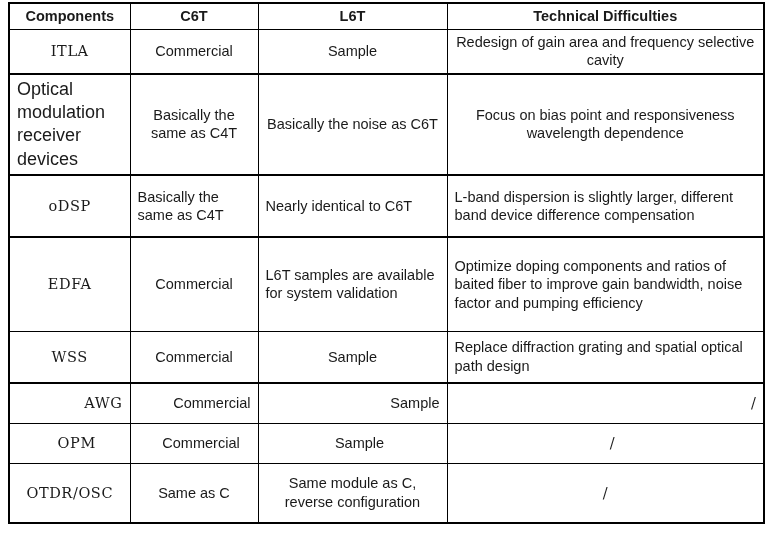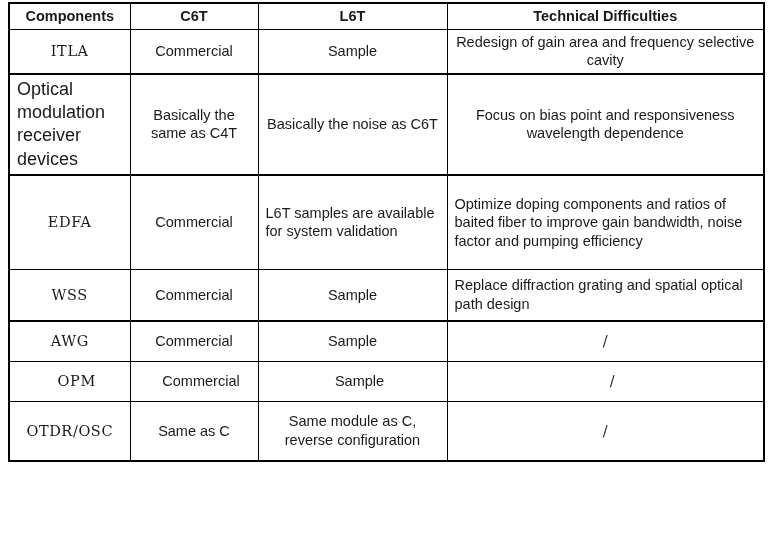--- a/index.html
+++ b/index.html
@@ -88,21 +88,21 @@
   }
   tr.thick-bot > td { border-bottom: 2px solid #000000; }
 
   
   tr.r-itla  > td { height: 31px; }
   tr.r-omrd  > td { height: 58px; }
   tr.r-odsp  > td { height: 62px; }
   tr.r-edfa  > td { height: 94px; }
   tr.r-dra   > td { height: 52px; }
   tr.r-wss   > td { height: 52px; }
-  tr.r-awg   > td { height: 40px; }
+  tr.r-awg   > td { height: 40px; text-align: right; }
   tr.r-opm   > td { height: 40px; padding-left: 21px; }
   tr.r-otdr  > td { height: 60px; }
 </style>
 </head>
 <body>
 
 <div class="table-wrap">
   <table class="comp-table">
     <colgroup>
       <col class="c-comp">
@@ -127,20 +127,26 @@
         <td class="ctr">Redesign of gain area and frequency selective cavity</td>
       </tr>
 
       <tr class="r-omrd thick-bot">
         <td class="comp-name sans-name">Optical modulation receiver devices</td>
         <td class="ctr">Basically the same as C4T</td>
         <td class="ctr">Basically the noise as C6T</td>
         <td class="ctr">Focus on bias point and responsiveness wavelength dependence</td>
       </tr>
 
+      <tr class="r-odsp thick-bot">
+        <td class="comp-name">oDSP</td>
+        <td class="lft">Basically the same as C4T</td>
+        <td class="lft">Nearly identical to C6T</td>
+        <td class="lft">L-band dispersion is slightly larger, different band device difference compensation</td>
+      </tr>
 
       <tr class="r-edfa">
         <td class="comp-name">EDFA</td>
         <td class="ctr">Commercial</td>
         <td class="lft">L6T samples are available for system validation</td>
         <td class="lft">Optimize doping components and ratios of baited fiber to improve gain bandwidth, noise factor and pumping efficiency</td>
       </tr>
 
 
       <tr class="r-wss thick-bot">

